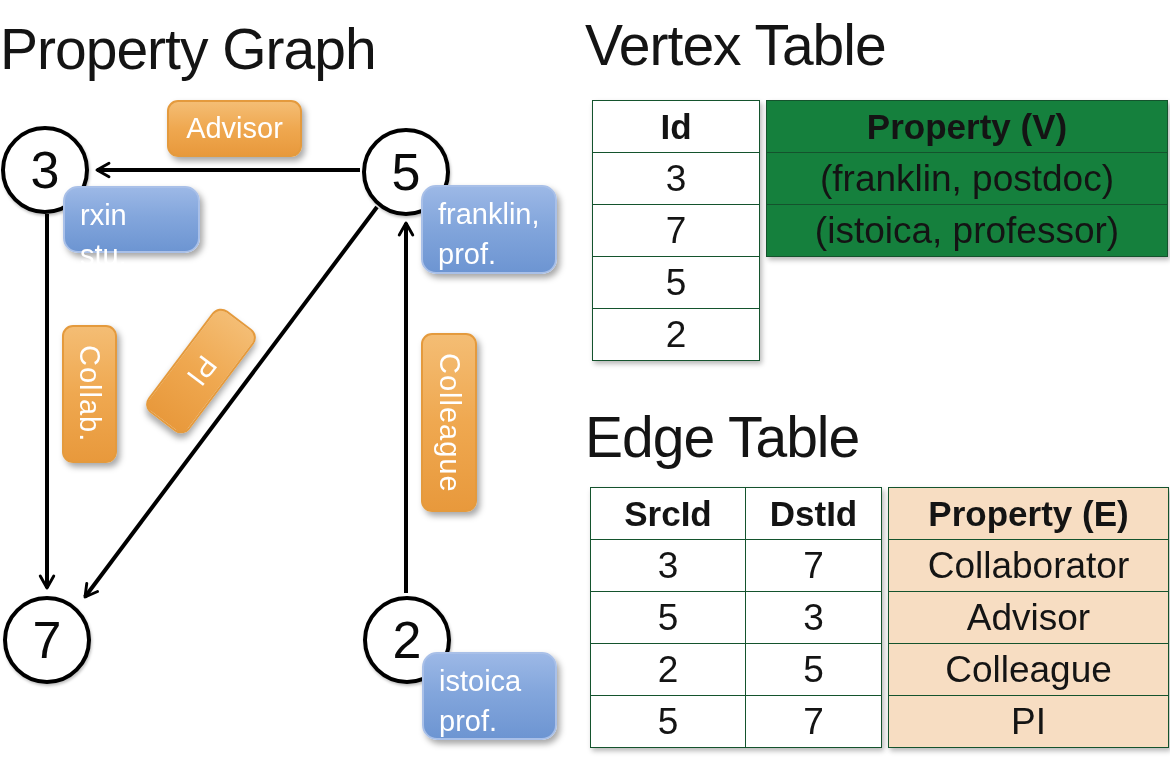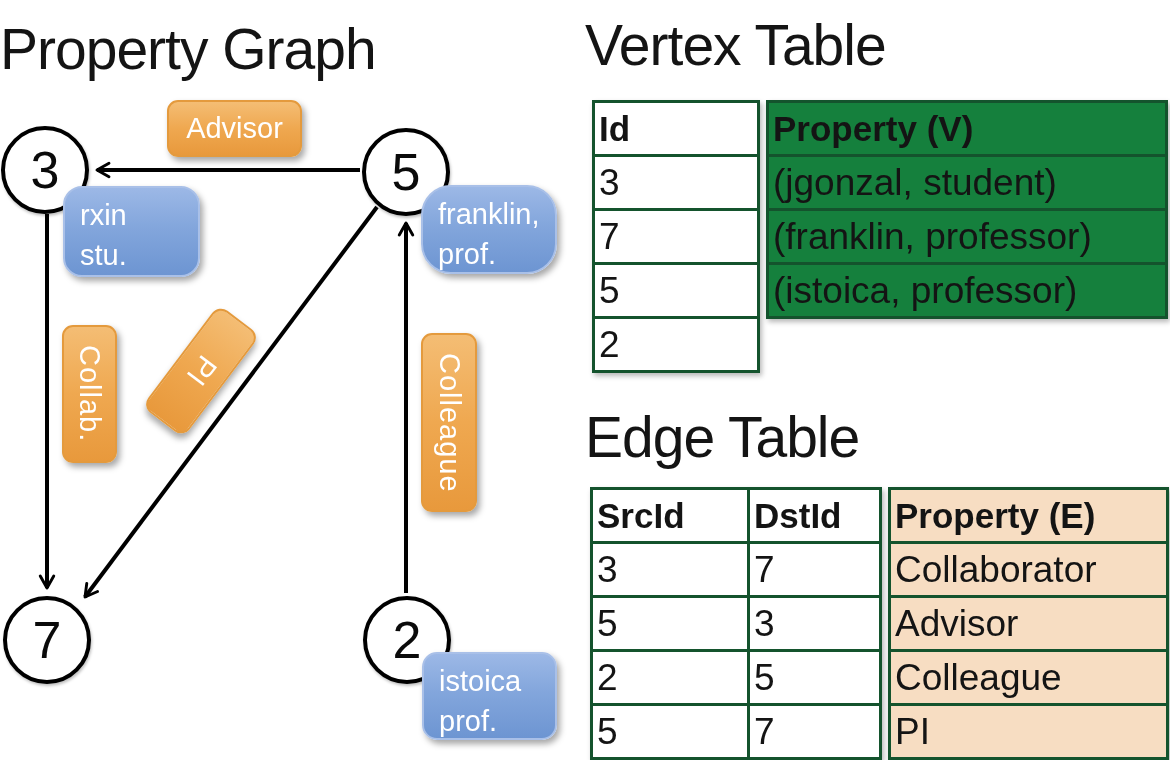--- a/index.html
+++ b/index.html
@@ -36,21 +36,21 @@
   }
   .vtext{writing-mode:vertical-rl;text-orientation:mixed;letter-spacing:1px;}
   
   .twrap{position:absolute;display:flex;gap:6px;align-items:flex-start;}
   table.tbl{
     border-collapse:collapse;table-layout:fixed;
     box-shadow:2px 3px 5px rgba(0,0,0,0.28);
     background:#ffffff;
   }
   table.tbl th,table.tbl td{
-    border:3px solid #14532d;text-align:left;vertical-align:middle;
+    border:1px solid #14532d;text-align:center;vertical-align:middle;
     font-size:37px;font-weight:400;color:#141414;height:51px;padding:0 4px;
     white-space:nowrap;overflow:hidden;
   }
   table.tbl th{font-weight:700;font-size:35px;}
   table.tbl.fill-blue th,table.tbl.fill-blue td{background:#15803d;margin-top:24px;}
   table.tbl.fill-tan th,table.tbl.fill-tan td{background:#f7ddc2;}
 </style>
 </head>
 <body>
 
@@ -76,25 +76,25 @@
   <div class="gnode" style="left:362px;top:128px;">
       <span>5</span>
     </div>
   <div class="gnode" style="left:3px;top:596px;">
       <span>7</span>
     </div>
   <div class="gnode" style="left:363px;top:596px;">
       <span>2</span>
     </div>
 
-  <div class="vbox" style="left:63px;top:186px;width:137px;height:91px;border-radius:19px;">
+  <div class="vbox" style="left:63px;top:186px;width:137px;height:67px;">
     <div>rxin</div>
     <div>stu.</div>
   </div>
-  <div class="vbox" style="left:421px;top:185px;width:136px;height:89px;border-radius:30px;">
+  <div class="vbox" style="left:421px;top:185px;width:136px;height:89px;">
     <div>franklin,</div>
     <div>prof.</div>
   </div>
   <div class="vbox" style="left:422px;top:652px;width:135px;height:88px;">
     <div>istoica</div>
     <div>prof.</div>
   </div>
 
   <div class="ebox" style="left:167px;top:100px;width:135px;height:57px;">
     <span>Advisor</span>
@@ -130,24 +130,21 @@
             <td>2</td>
           </tr>
     </tbody>
       </table>
     <table class="tbl fill-blue" style="width:402px;">
       <tbody>
           <tr>
             <th>Property (V)</th>
           </tr>
       <tr>
-            <td>(jgonzal, student)</td>
-          </tr>
-      <tr>
-            <td>(franklin, professor)</td>
+            <td>(franklin, postdoc)</td>
           </tr>
       <tr>
             <td>(istoica, professor)</td>
           </tr>
     </tbody>
       </table>
   </div>
 
   <div class="title" style="left:585px;top:404px;width:585px;">Edge Table</div>
 

